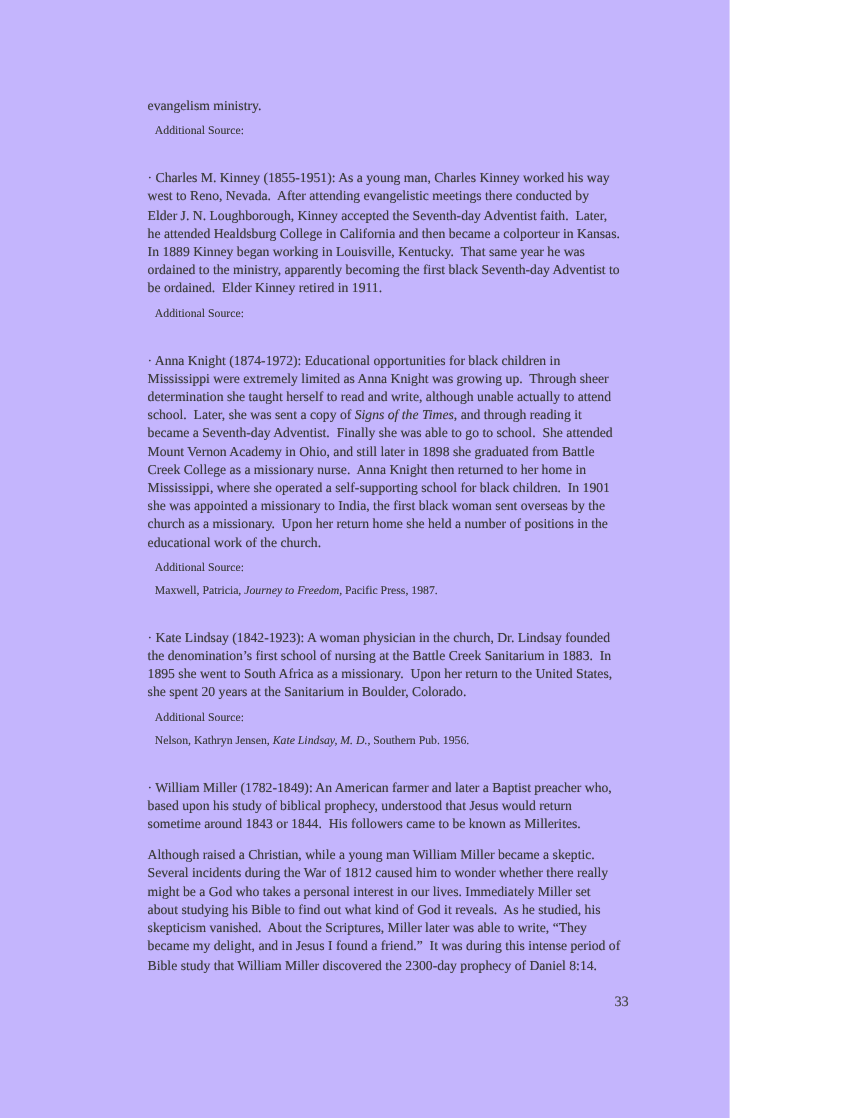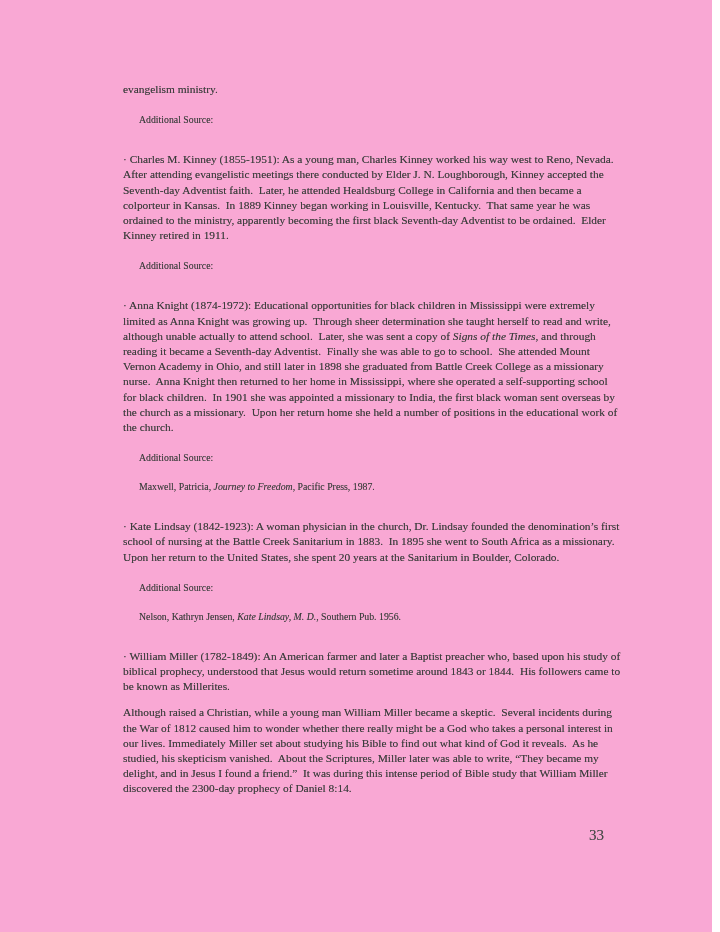--- a/index.html
+++ b/index.html
@@ -2,57 +2,57 @@
 <html><head>
 <meta charset="utf-8">
 <style>
   html, body {
     margin: 0;
     padding: 0;
     background: #ffffff;
   }
   .page {
     position: relative;
-    width: 712px;
+    width: 608px;
     height: 932px;
-    background: #f9a8d4;
+    background: #c4b5fd;
     box-sizing: border-box;
     padding: 82px 90px 0 123px;
     font-family: "Liberation Serif", "DejaVu Serif", serif;
     color: #3c3c3c;
     overflow: hidden;
   }
   .body-para {
     font-size: 11.4px;
     line-height: 15.2px;
     margin: 0;
     white-space: pre-wrap;
     text-shadow: 0 0 0.6px rgba(80,80,80,0.65);
   }
   .src-label, .src-line {
     font-size: 9.8px;
     line-height: 13px;
-    margin: 16px;
+    margin: 6px;
     white-space: pre-wrap;
     text-shadow: 0 0 0.5px rgba(90,90,90,0.6);
   }
   .entry {
     margin-top: 26px;
   }
   .closing {
     margin-top: 11px;
   }
   .it {
     font-style: italic;
   }
   .page-number {
     position: absolute;
     top: 827px;
-    right: 108px;
-    font-size: 15px;
+    right: 84px;
+    font-size: 12px;
     color: #4a4a4a;
     text-shadow: 0 0 0.5px rgba(90,90,90,0.6);
   }
 </style>
 </head>
 <body>
 
 <div class="page">
 
   <p class="body-para"><span>evangelism ministry.</span></p>

